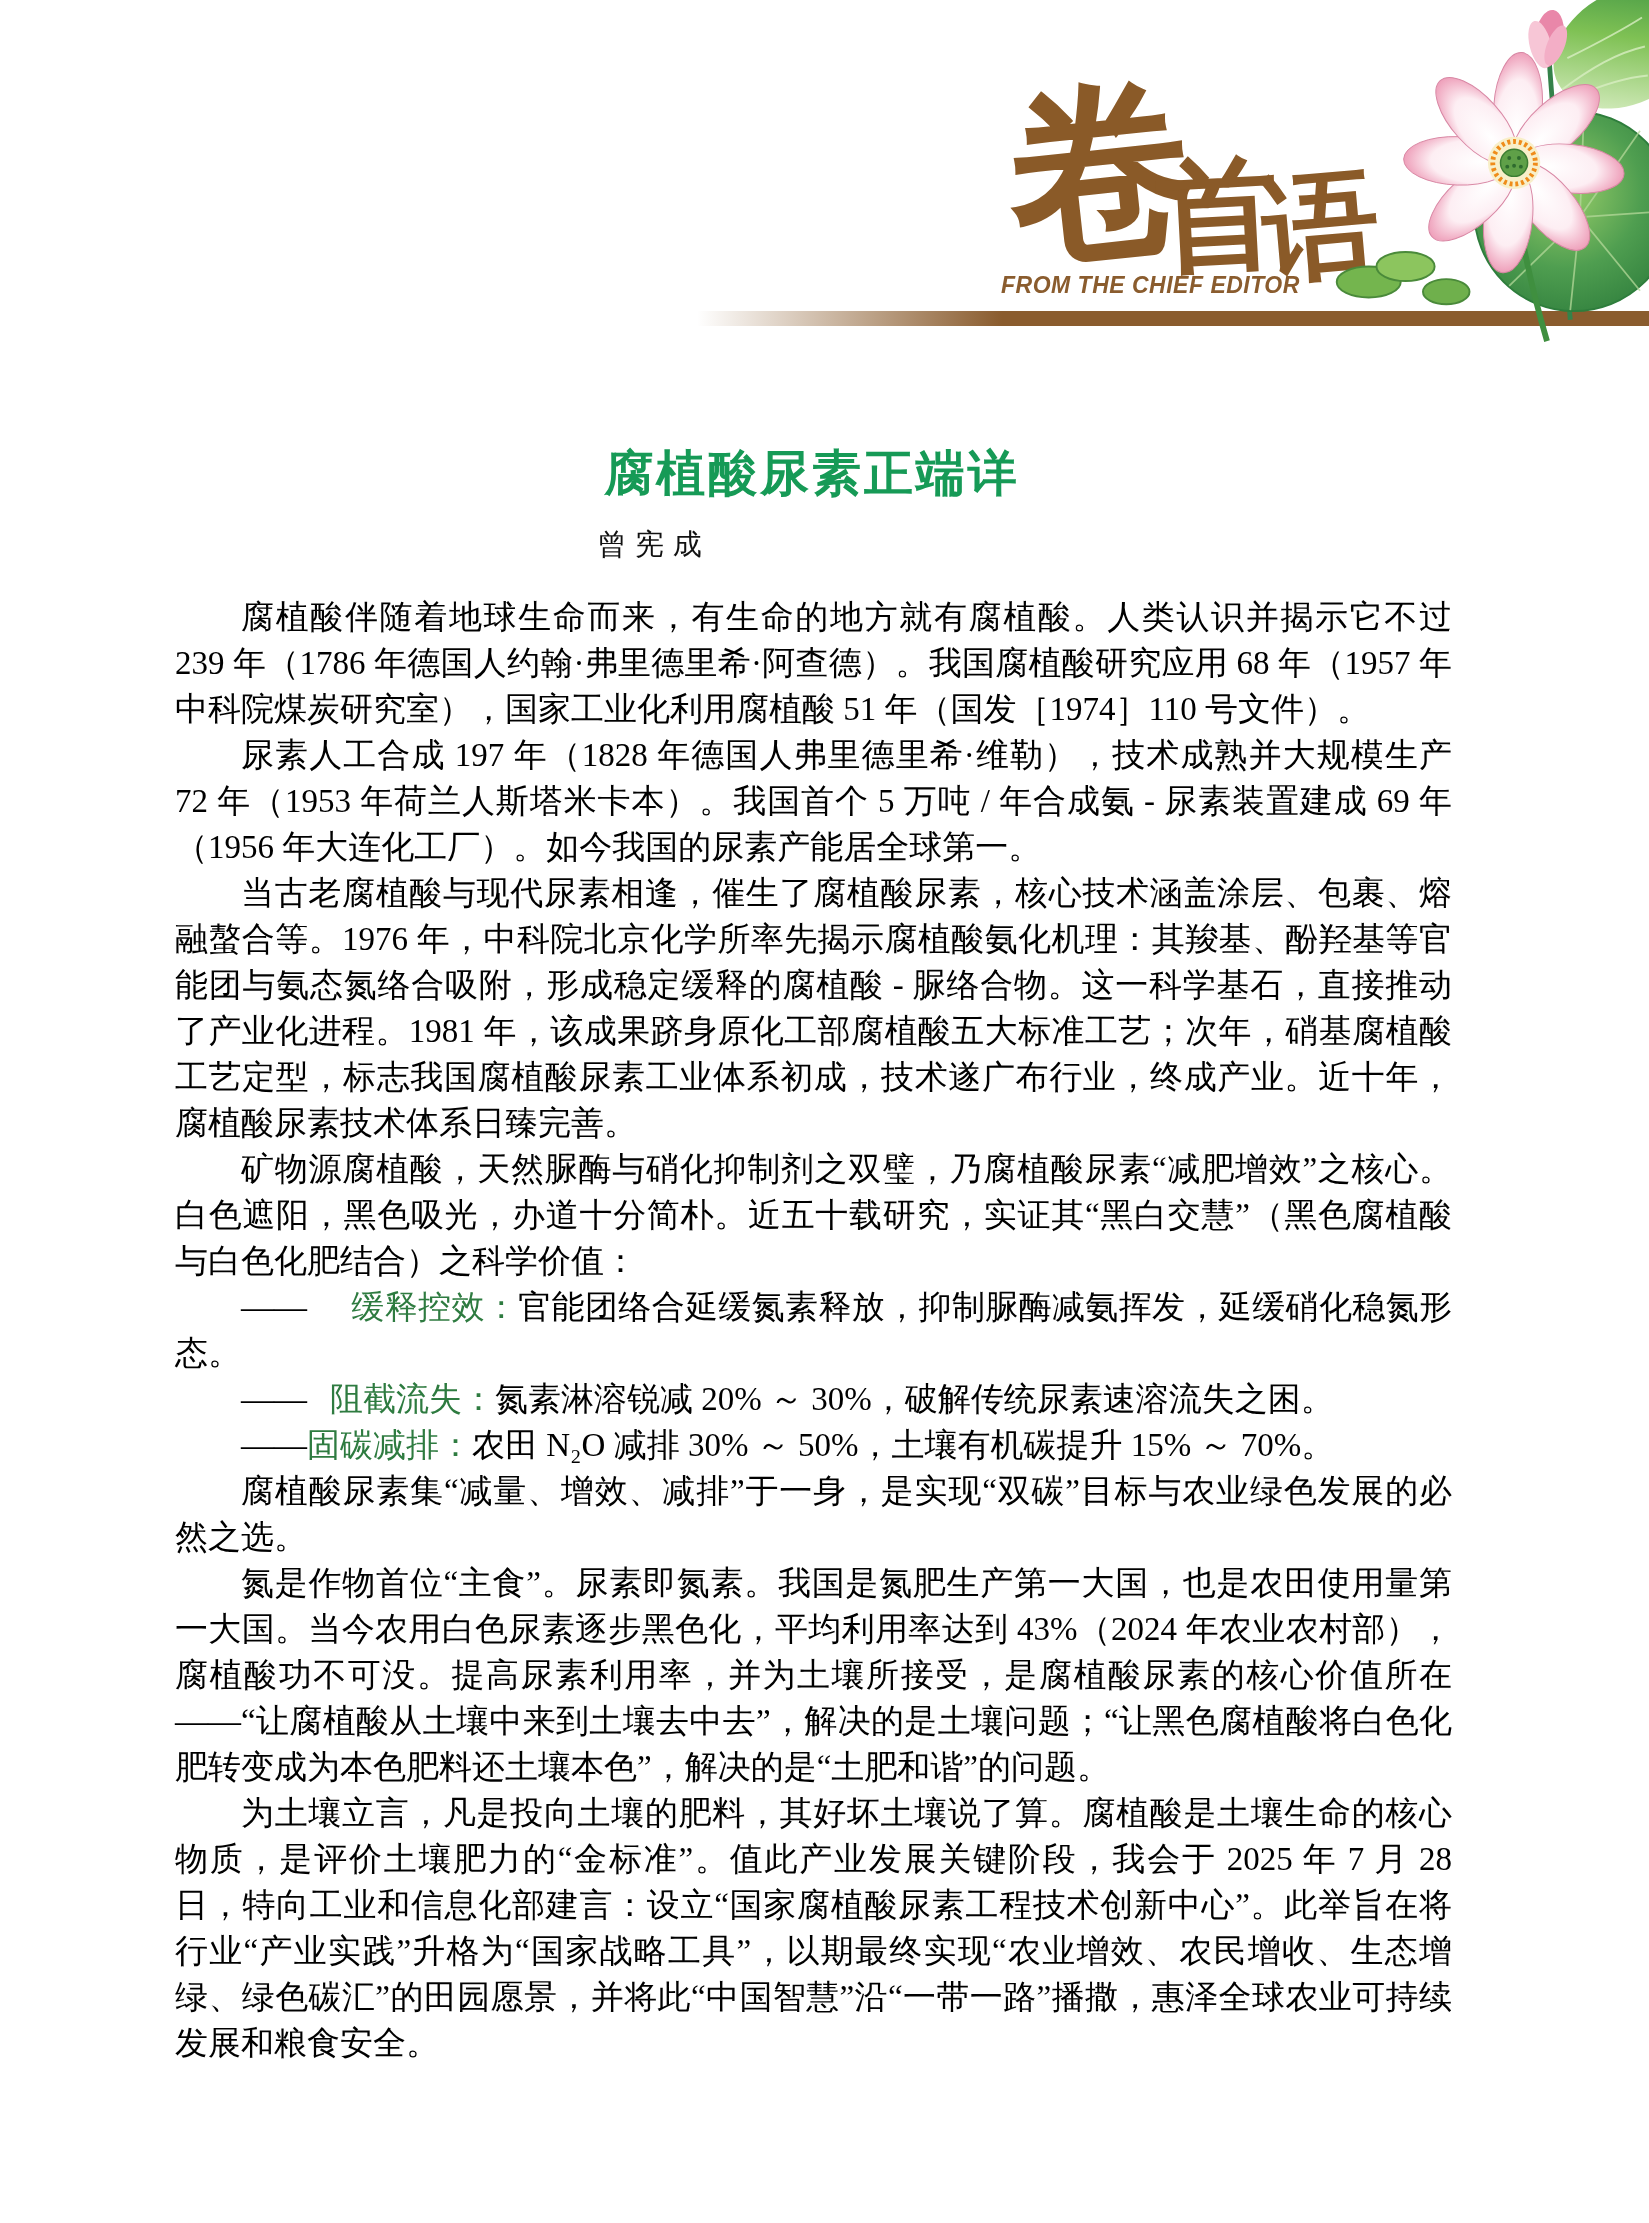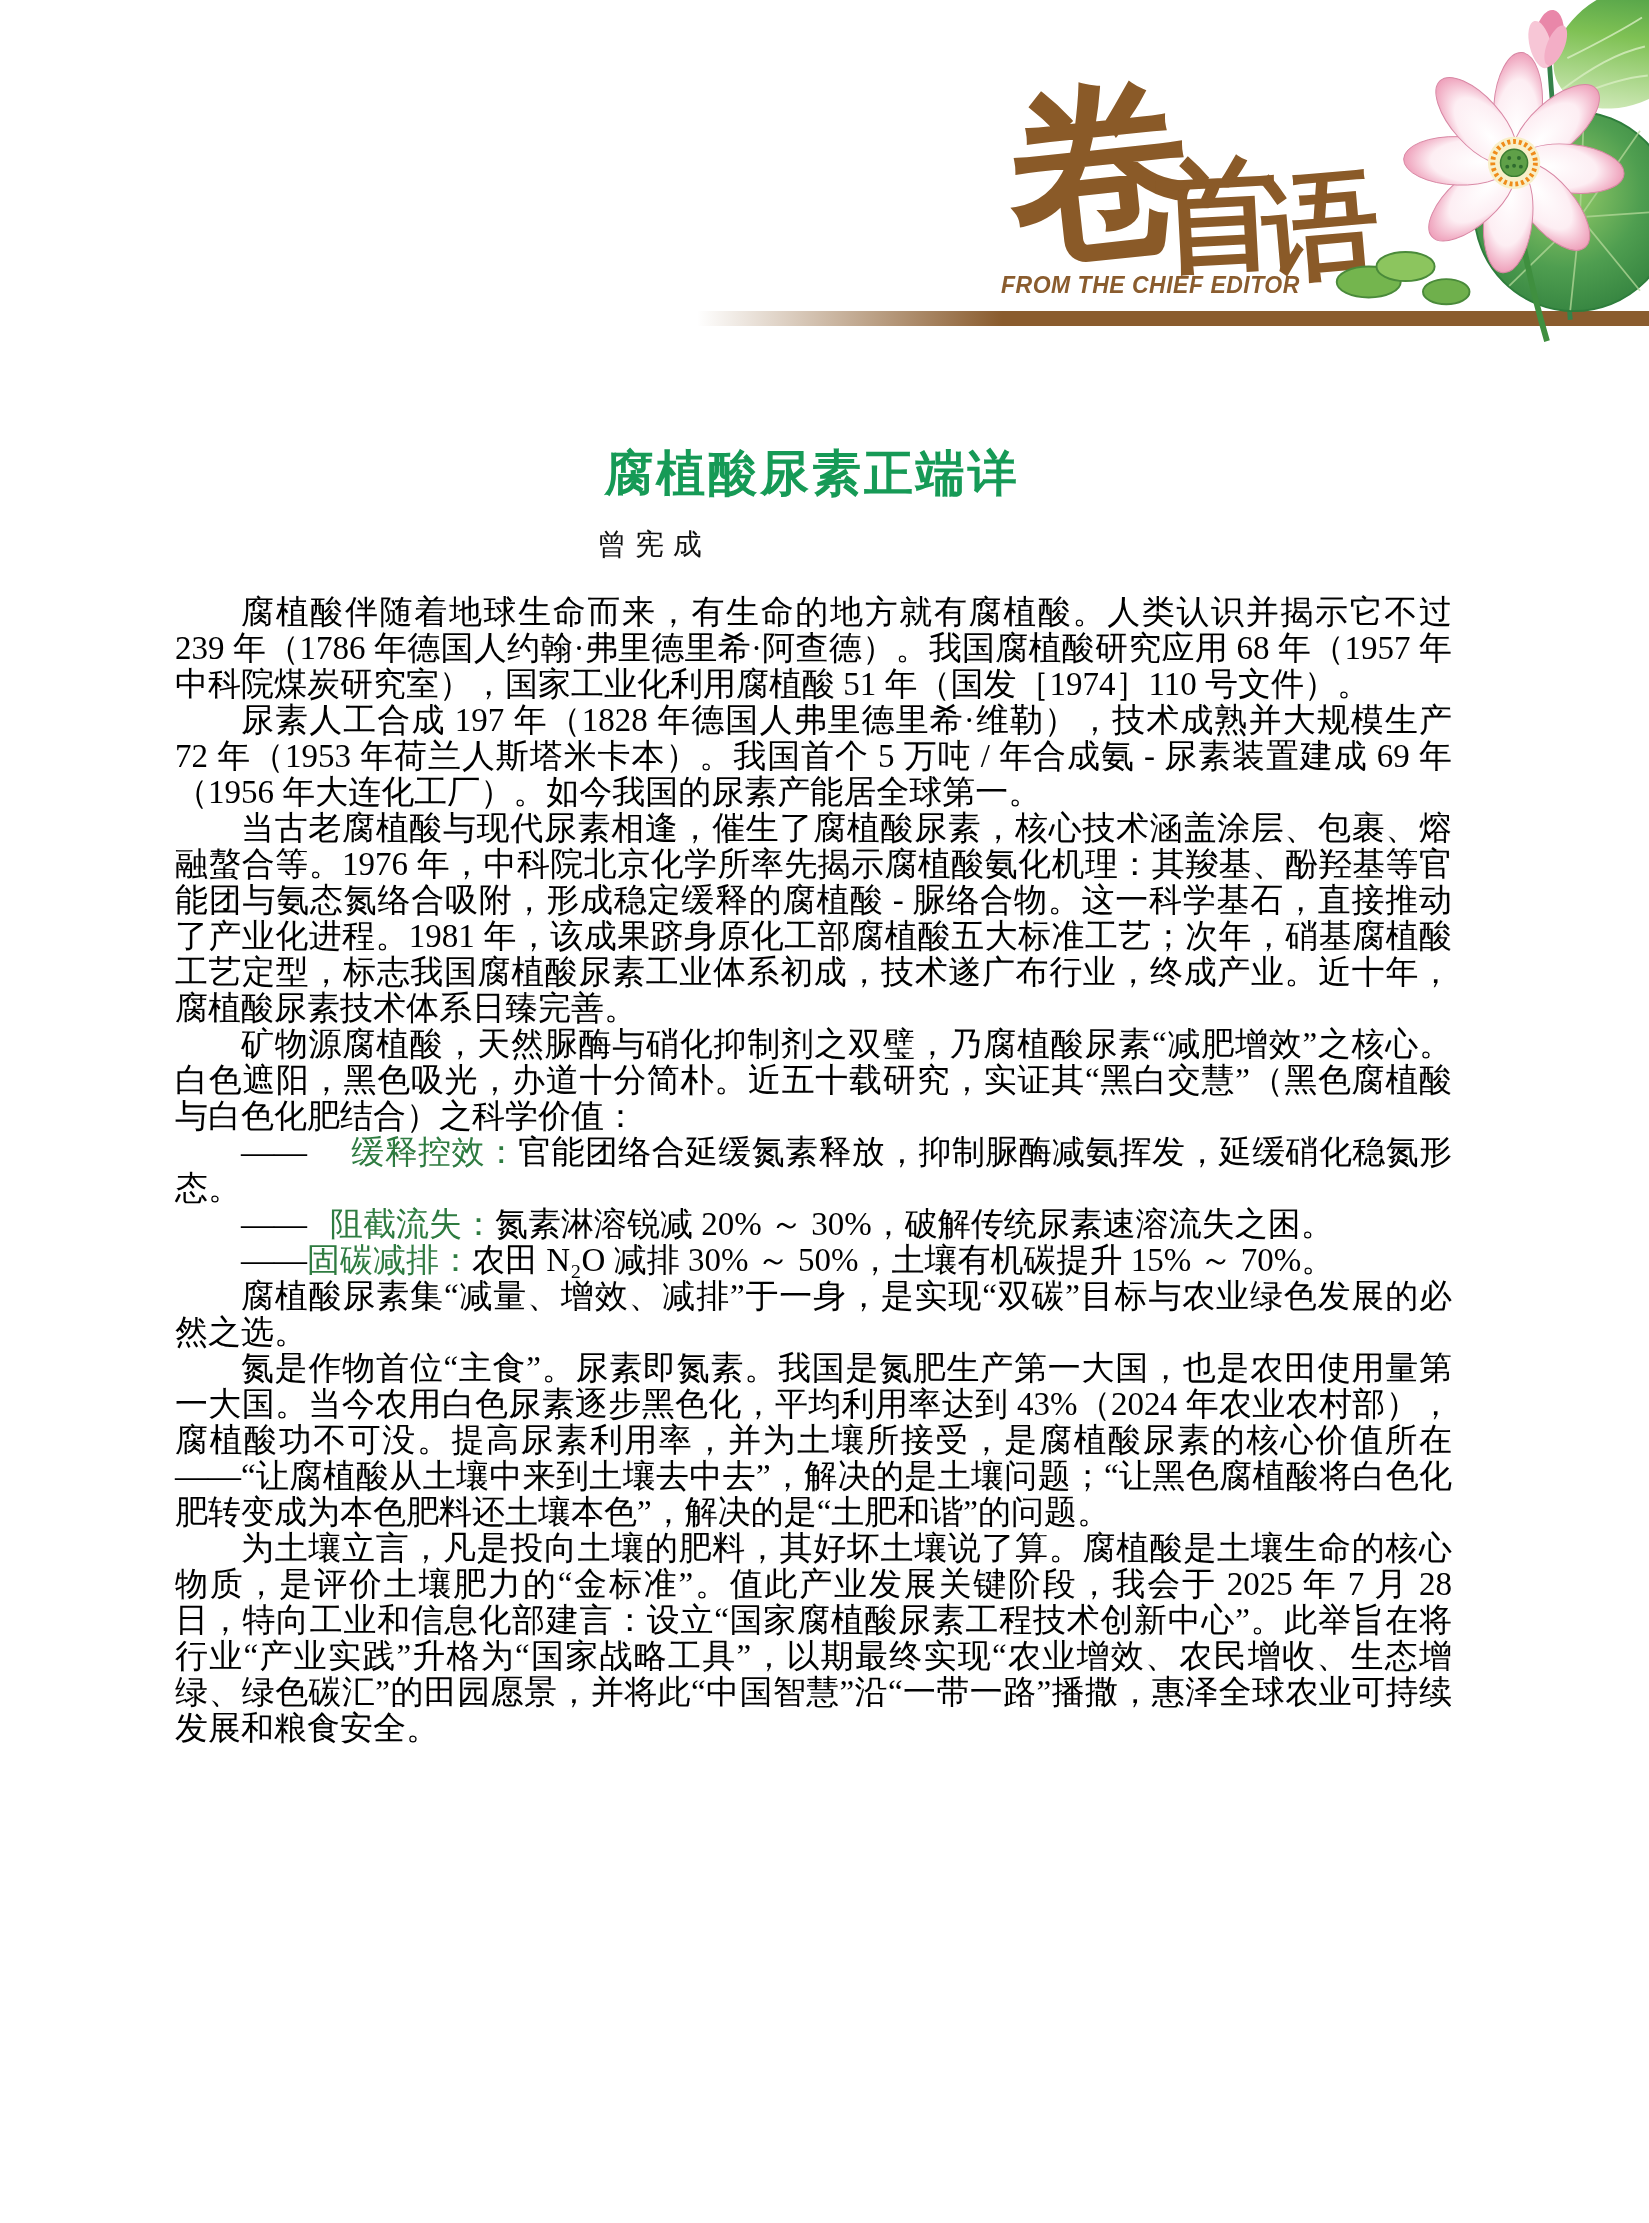--- a/index.html
+++ b/index.html
@@ -38,21 +38,21 @@
     font-weight:bold;font-size:49px;letter-spacing:2.9px;
   }
   .doc-author{
     position:absolute;left:0;top:525px;width:1308px;
     text-align:center;color:#111;
     font-size:29px;letter-spacing:8.7px;
   }
   
   .body-col{
     position:absolute;left:175px;top:594px;width:1277px;
-    font-size:33px;line-height:36px;color:#000;
+    font-size:33px;line-height:46px;color:#000;
     text-align:justify;
   }
   .body-col p{margin:0;text-indent:2em;}
   .bullet-label{font-weight:normal;}
 </style>
 </head>
 <body>
 
 <div id="page">
 

